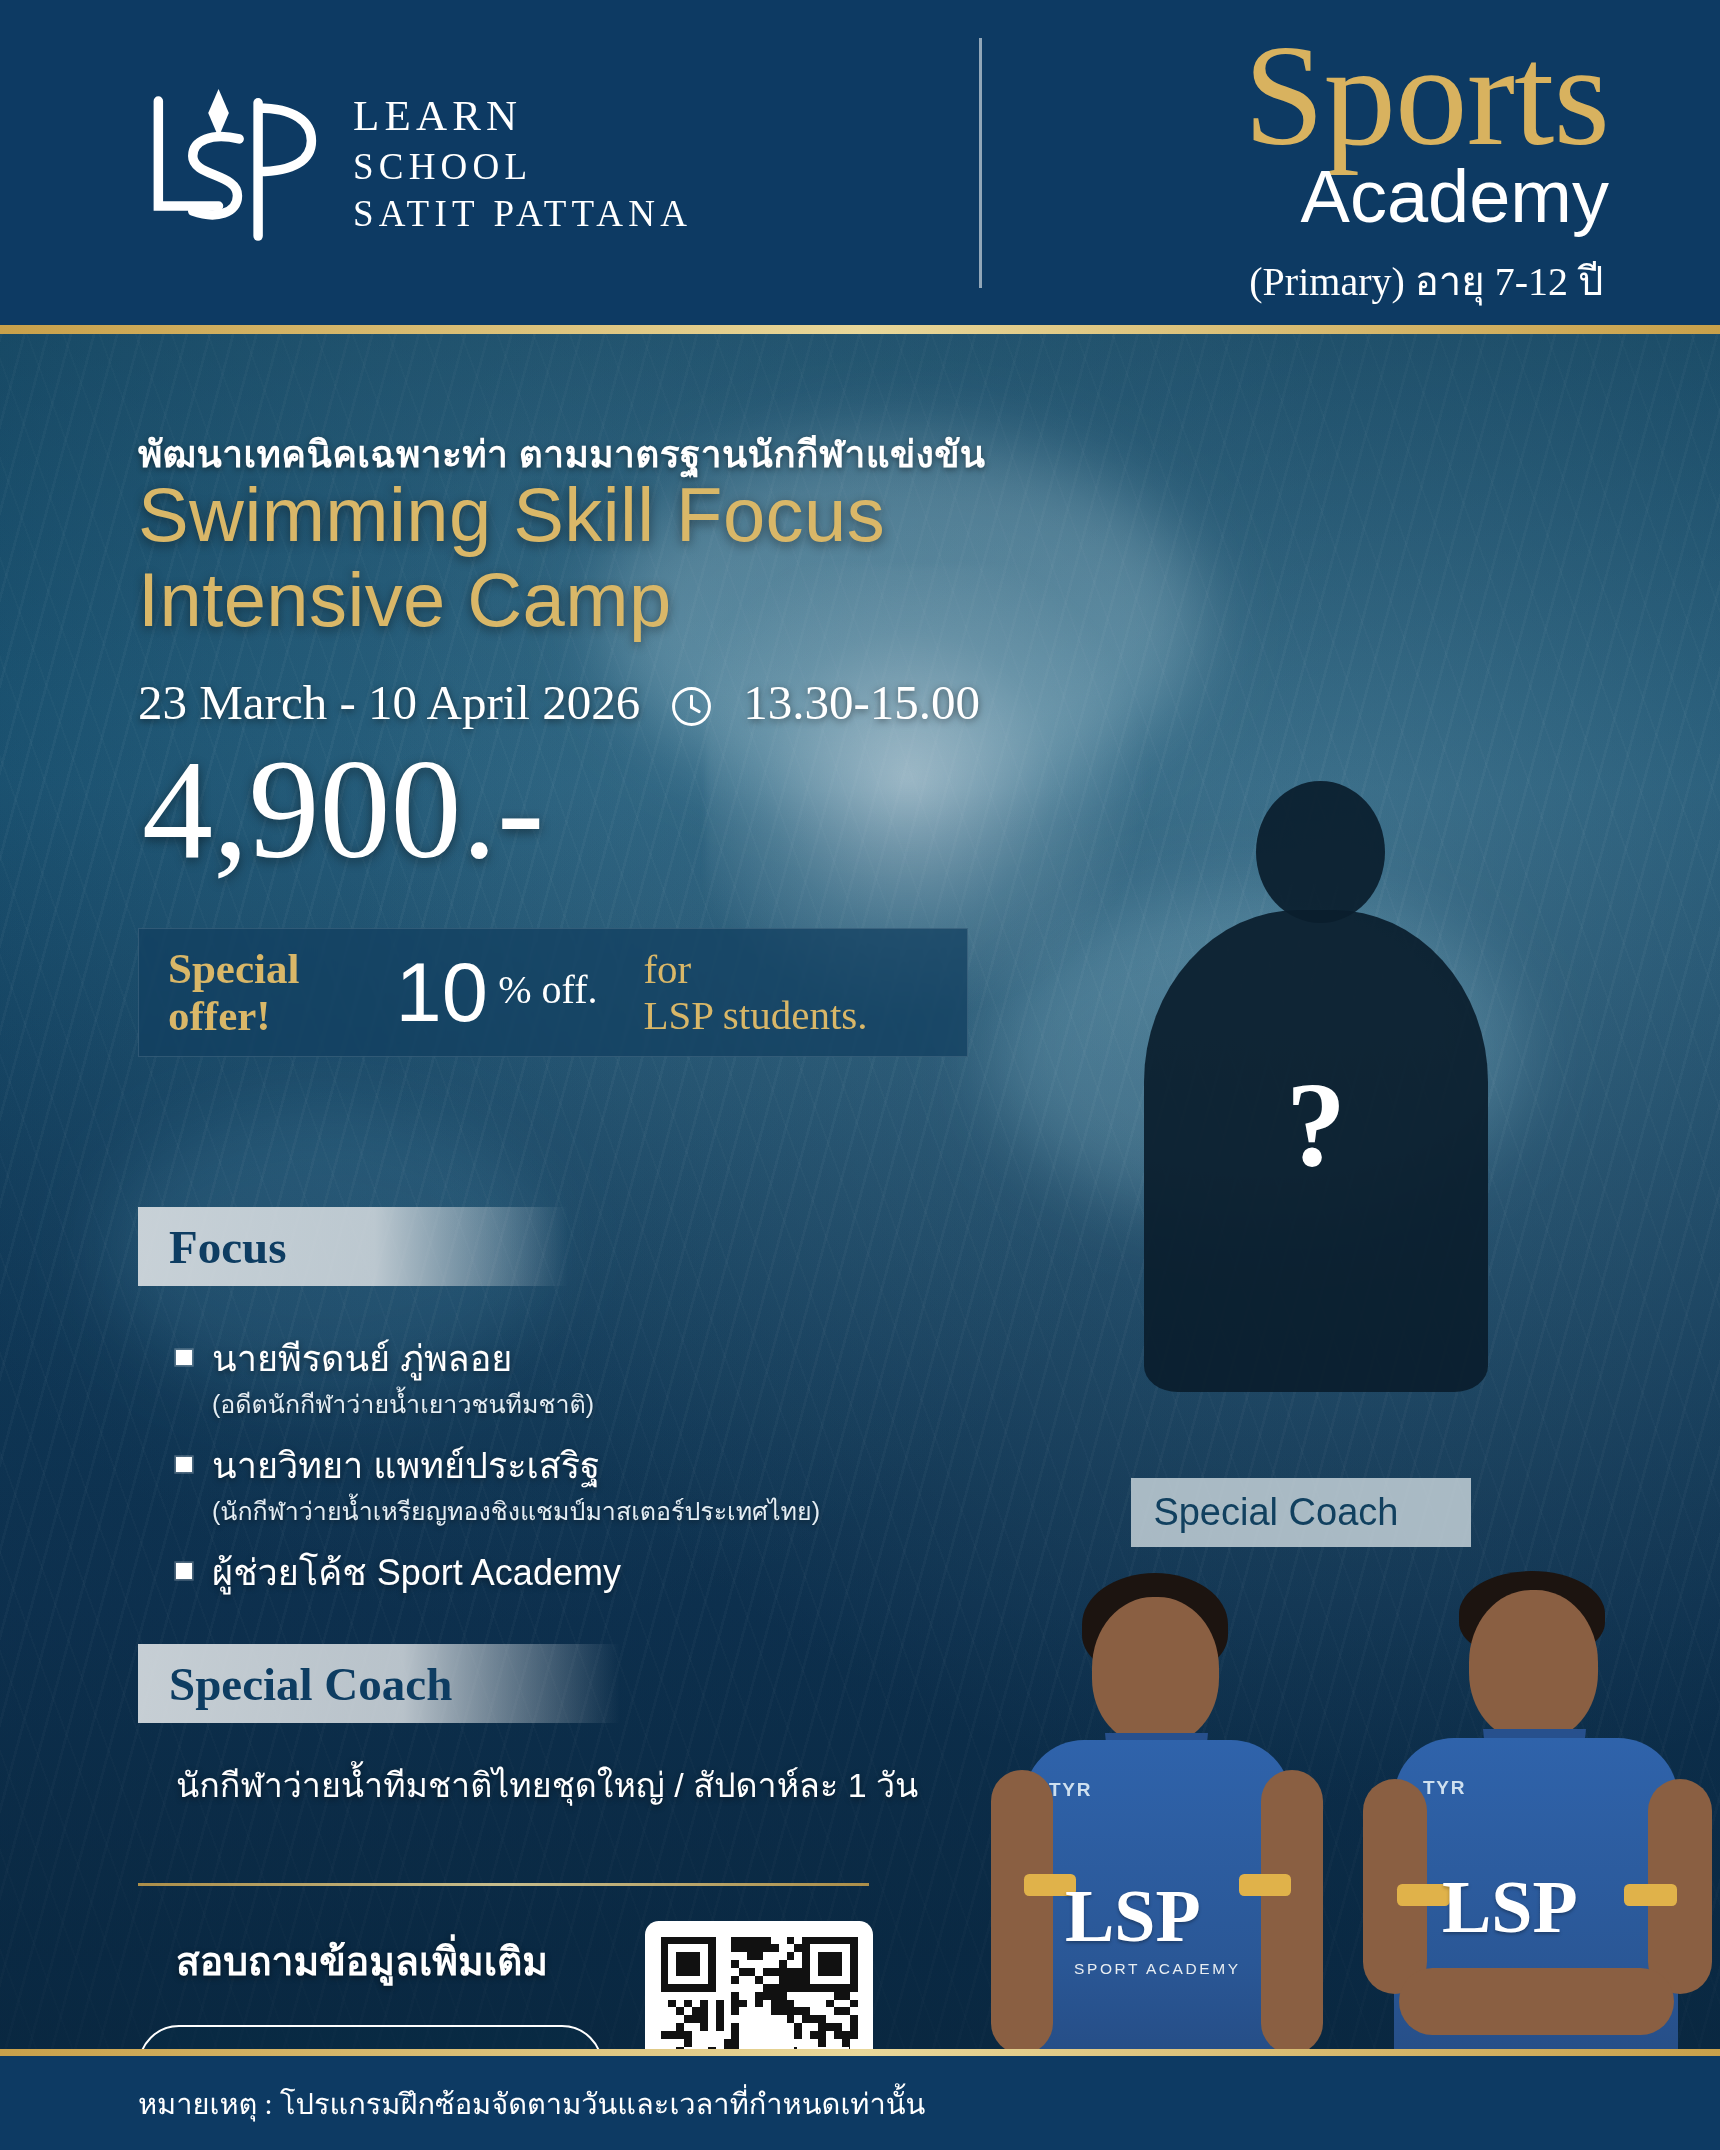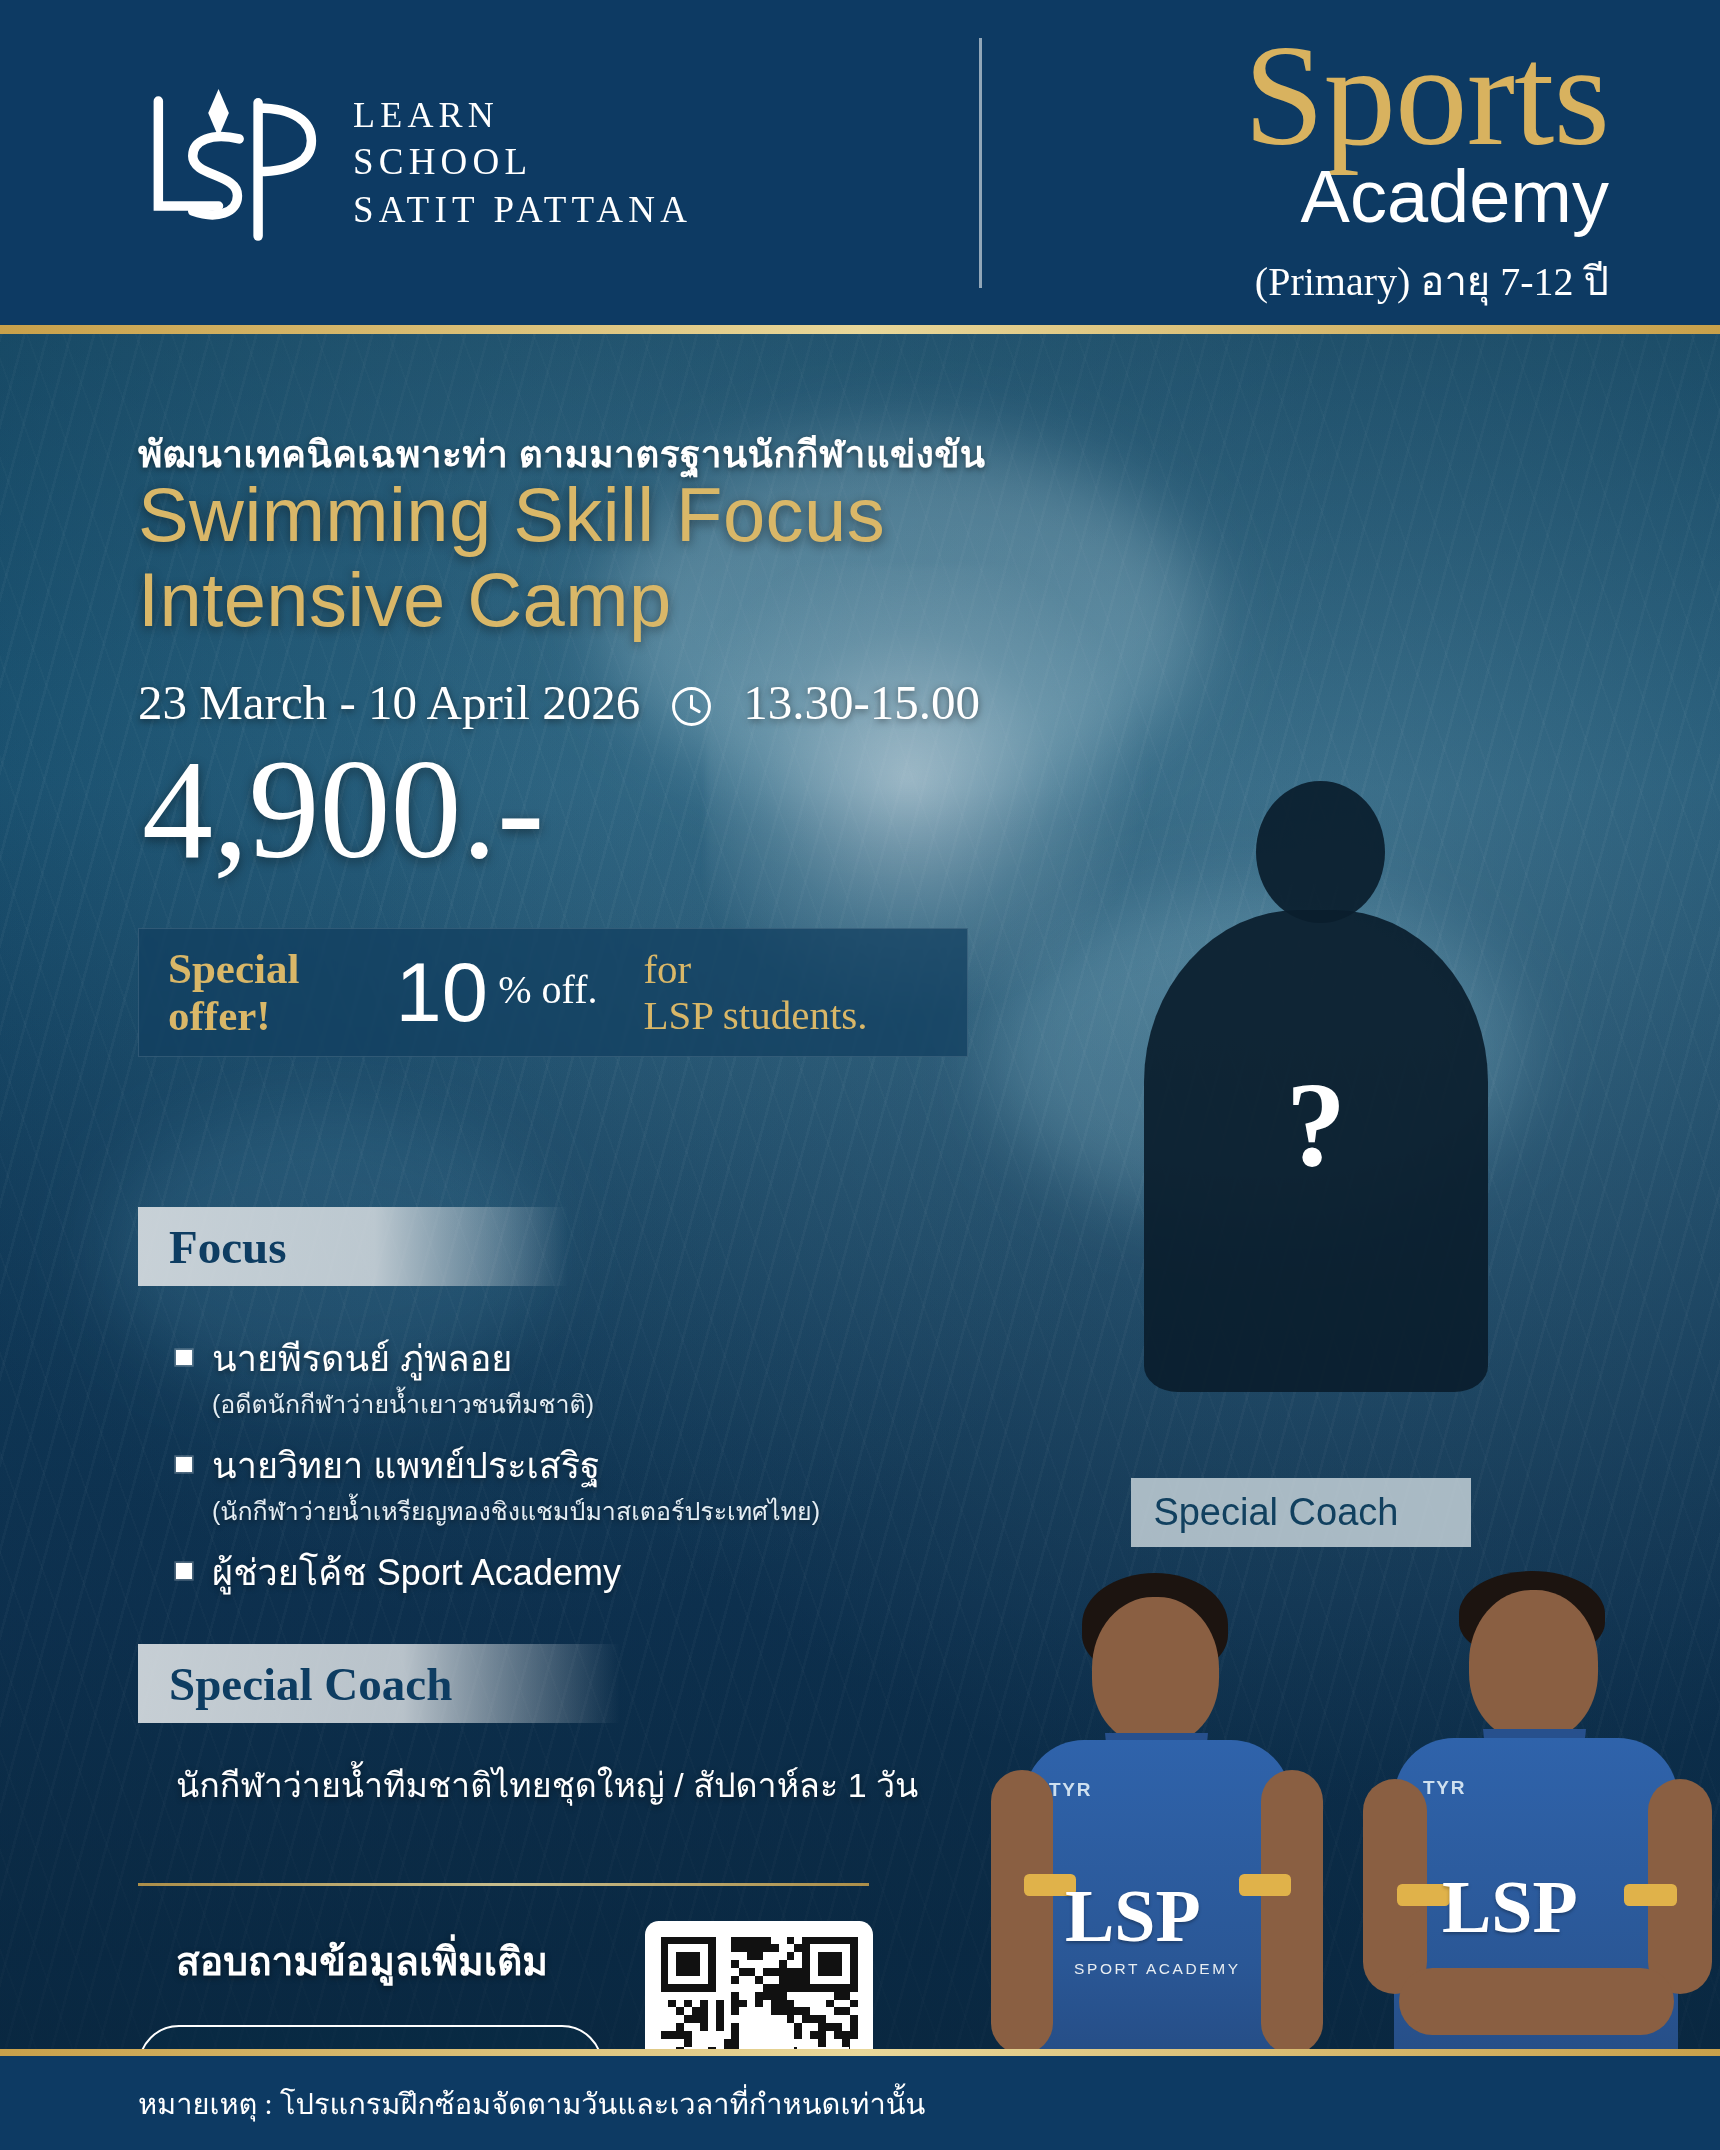--- a/index.html
+++ b/index.html
@@ -38,21 +38,21 @@
     color: #ffffff;
   }
   .lsp-mark svg { display: block; }
   .logo-words {
     margin-left: 26px;
     color: #fff;
     font-family: "Liberation Serif", serif;
     letter-spacing: 5.2px;
     line-height: 1.28;
   }
-  .logo-words div:nth-child(1) { font-size: 36px; }
+  .logo-words div:nth-child(1) { font-size: 43px; }
   .logo-words div:nth-child(2) { font-size: 37px; }
   .logo-words div:nth-child(3) { font-size: 37px; }
   .vline {
     position: absolute; left: 979px; top: 38px;
     width: 2.6px; height: 250px; background: rgba(255,255,255,0.55);
   }
   .header-right {
     position: absolute; right: 112px; top: 24px;
     text-align: right; color: #fff;
   }
@@ -65,20 +65,21 @@
   .academy-word {
     font-family: "Liberation Sans", sans-serif;
     font-size: 74px; line-height: 1.05;
     color: #ffffff; font-weight: 400;
     margin-top: -8.6px;
   }
   .primary-line {
     font-family: "Liberation Serif", serif;
     font-size: 40px; color: #ffffff;
     margin-top: 13.8px;
+    text-align: center;
   }
 
   
   .body-area {
     position: absolute; top: 334px; left: 0;
     width: 1721px; height: 1817px;
     background:
       radial-gradient(ellipse at 78% 28%, rgba(120,170,190,0.45) 0%, rgba(20,70,100,0.0) 52%),
       radial-gradient(ellipse at 30% 10%, rgba(90,150,175,0.40) 0%, rgba(20,70,100,0.0) 48%),
       linear-gradient(180deg,#15506f 0%, #134c6c 20%, #123f5f 45%, #0f3454 70%, #0d2f4c 100%);

